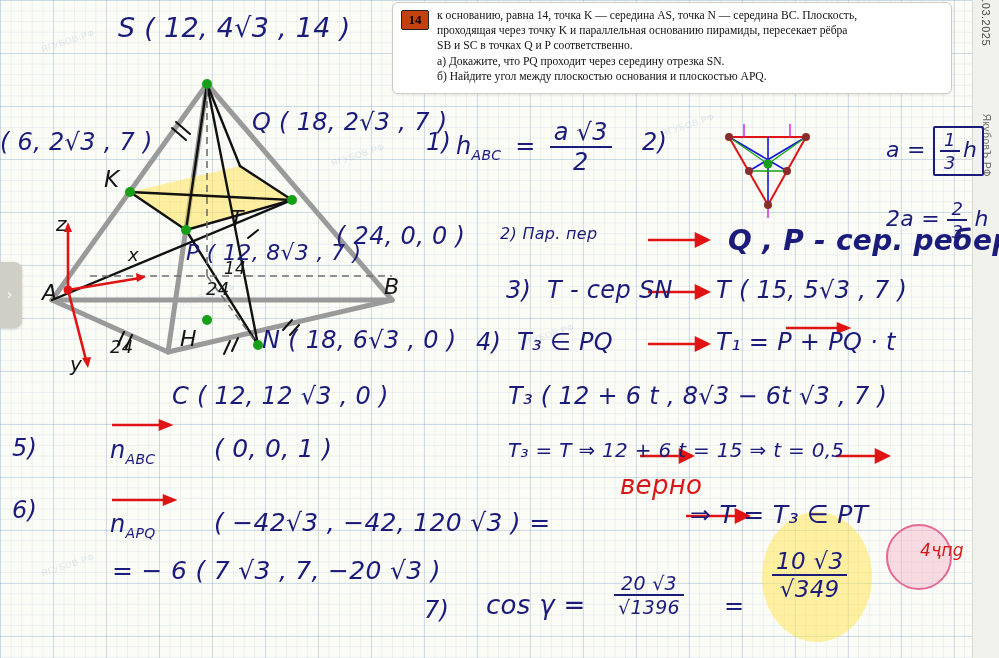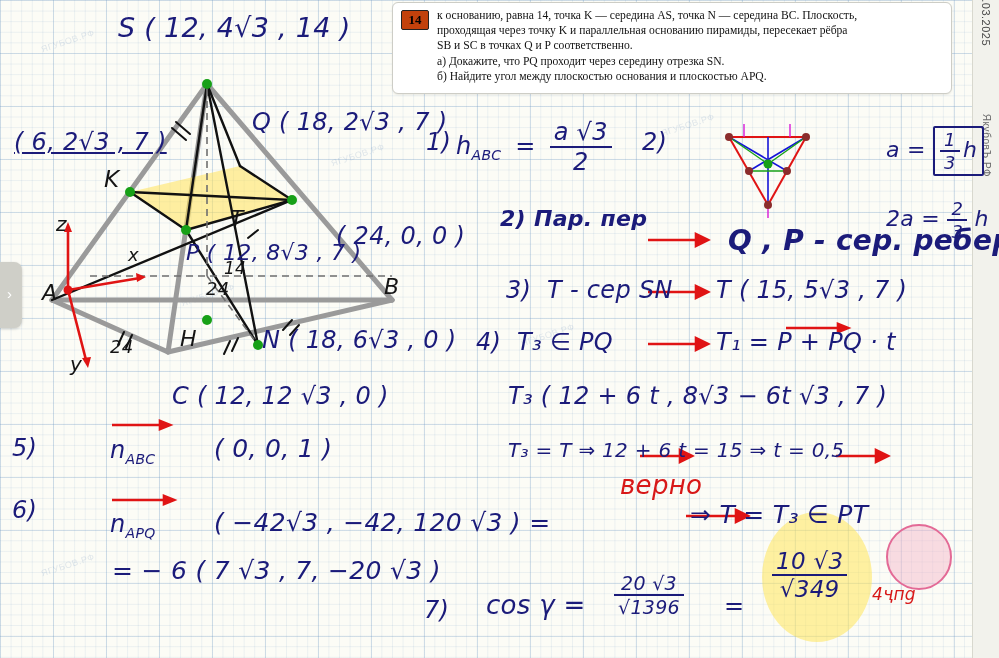--- a/index.html
+++ b/index.html
@@ -256,21 +256,21 @@
       <polygon points="174,500 164,496 164,504"></polygon>
     <path d="M786,328 L842,328" fill="none"></path>
       <polygon points="848,328 838,324 838,332"></polygon>
   </g>
 </svg>
 
 <div class="hl" style="left:762px;top:512px;width:110px;height:130px;"></div>
 <div class="pinkcircle" style="left:886px;top:524px;width:62px;height:62px;"></div>
 
 <div class="hw blue" style="left:118px;top:12px;font-size:27px;">S ( 12, 4√3 , 14 )</div>
-<div class="hw blue" style="left:14px;top:128px;font-size:24px;text-decoration:underline;">( 6, 2√3 , 7 )</div>
+<div class="hw blue" style="left:0;top:128px;font-size:24px;">( 6, 2√3 , 7 )</div>
 <div class="hw black" style="left:104px;top:166px;font-size:23px;">K</div>
 <div class="hw blue" style="left:252px;top:108px;font-size:24px;">Q ( 18, 2√3 , 7 )</div>
 <div class="hw blue" style="left:336px;top:222px;font-size:24px;">( 24, 0, 0 )</div>
 <div class="hw black" style="left:384px;top:274px;font-size:22px;">B</div>
 <div class="hw blue" style="left:186px;top:240px;font-size:22px;">P ( 12, 8√3 , 7 )</div>
 <div class="hw blue" style="left:262px;top:326px;font-size:24px;">N ( 18, 6√3 , 0 )</div>
 <div class="hw blue" style="left:172px;top:382px;font-size:24px;">C ( 12, 12 √3 , 0 )</div>
 <div class="hw black" style="left:42px;top:280px;font-size:22px;">A</div>
 <div class="hw black" style="left:180px;top:326px;font-size:22px;">H</div>
 <div class="hw black" style="left:230px;top:206px;font-size:22px;">T</div>
@@ -294,39 +294,39 @@
 <div class="hw blue" style="left:886px;top:126px;font-size:22px;">
   <span>a =</span>
   <span class="boxed"><span class="frac" style="font-size:18px;"><span class="n">1</span><span class="d">3</span></span><span style="margin-left:3px;">h</span></span>
 </div>
 <div class="hw blue" style="left:886px;top:166px;font-size:22px;margin-top:32px;">
   <span>2a =</span>
   <span class="frac" style="font-size:18px;"><span class="n">2</span><span class="d">3</span></span>
   <span>h</span>
 </div>
 
-<div class="hw blue" style="left:500px;top:206px;font-size:22px;font-weight:bold;">
+<div class="hw blue" style="left:500px;top:224px;font-size:16px;">
   <span>2)</span> <span>Пар. пер</span>
 </div>
 <div class="hw blue" style="left:728px;top:224px;font-size:28px;font-weight:bold;">Q , P - сер. ребер.</div>
 
 <div class="hw blue" style="left:506px;top:276px;font-size:24px;">
   <span>3)</span> &nbsp;<span>T - сер  SN</span>
 </div>
 <div class="hw blue" style="left:716px;top:276px;font-size:24px;">T ( 15, 5√3 , 7 )</div>
 
 <div class="hw blue" style="left:476px;top:328px;font-size:24px;">
   <span>4)</span> &nbsp;<span>T₃ ∈ PQ</span>
 </div>
 <div class="hw blue" style="left:716px;top:328px;font-size:24px;">T₁ = P + PQ · t</div>
 <div class="hw blue" style="left:508px;top:382px;font-size:24px;">T₃ ( 12 + 6 t ,  8√3 − 6t √3 ,  7 )</div>
 <div class="hw blue" style="left:508px;top:438px;font-size:20px;">T₃ = T  ⇒  12 + 6 t = 15  ⇒  t = 0,5</div>
 <div class="hw red" style="left:620px;top:470px;font-size:26px;">верно</div>
 <div class="hw blue" style="left:690px;top:500px;font-size:25px;">⇒   T = T₃ ∈ PT</div>
-<div class="hw red" style="left:872px;top:540px;font-size:17px;margin-top:44px;">4ҷпg</div>
+<div class="hw red" style="left:920px;top:540px;font-size:17px;">4ҷпg</div>
 
 <div class="hw blue" style="left:12px;top:434px;font-size:24px;">5)</div>
 <div class="hw blue" style="left:110px;top:436px;font-size:24px;">
   <span>n</span><sub style="font-size:14px;">ABC</sub>
 </div>
 <div class="hw blue" style="left:214px;top:434px;font-size:25px;">( 0, 0, 1 )</div>
 
 <div class="hw blue" style="left:12px;top:496px;font-size:24px;">6)</div>
 <div class="hw blue" style="left:110px;top:510px;font-size:24px;">
   <span>n</span><sub style="font-size:14px;">APQ</sub>

